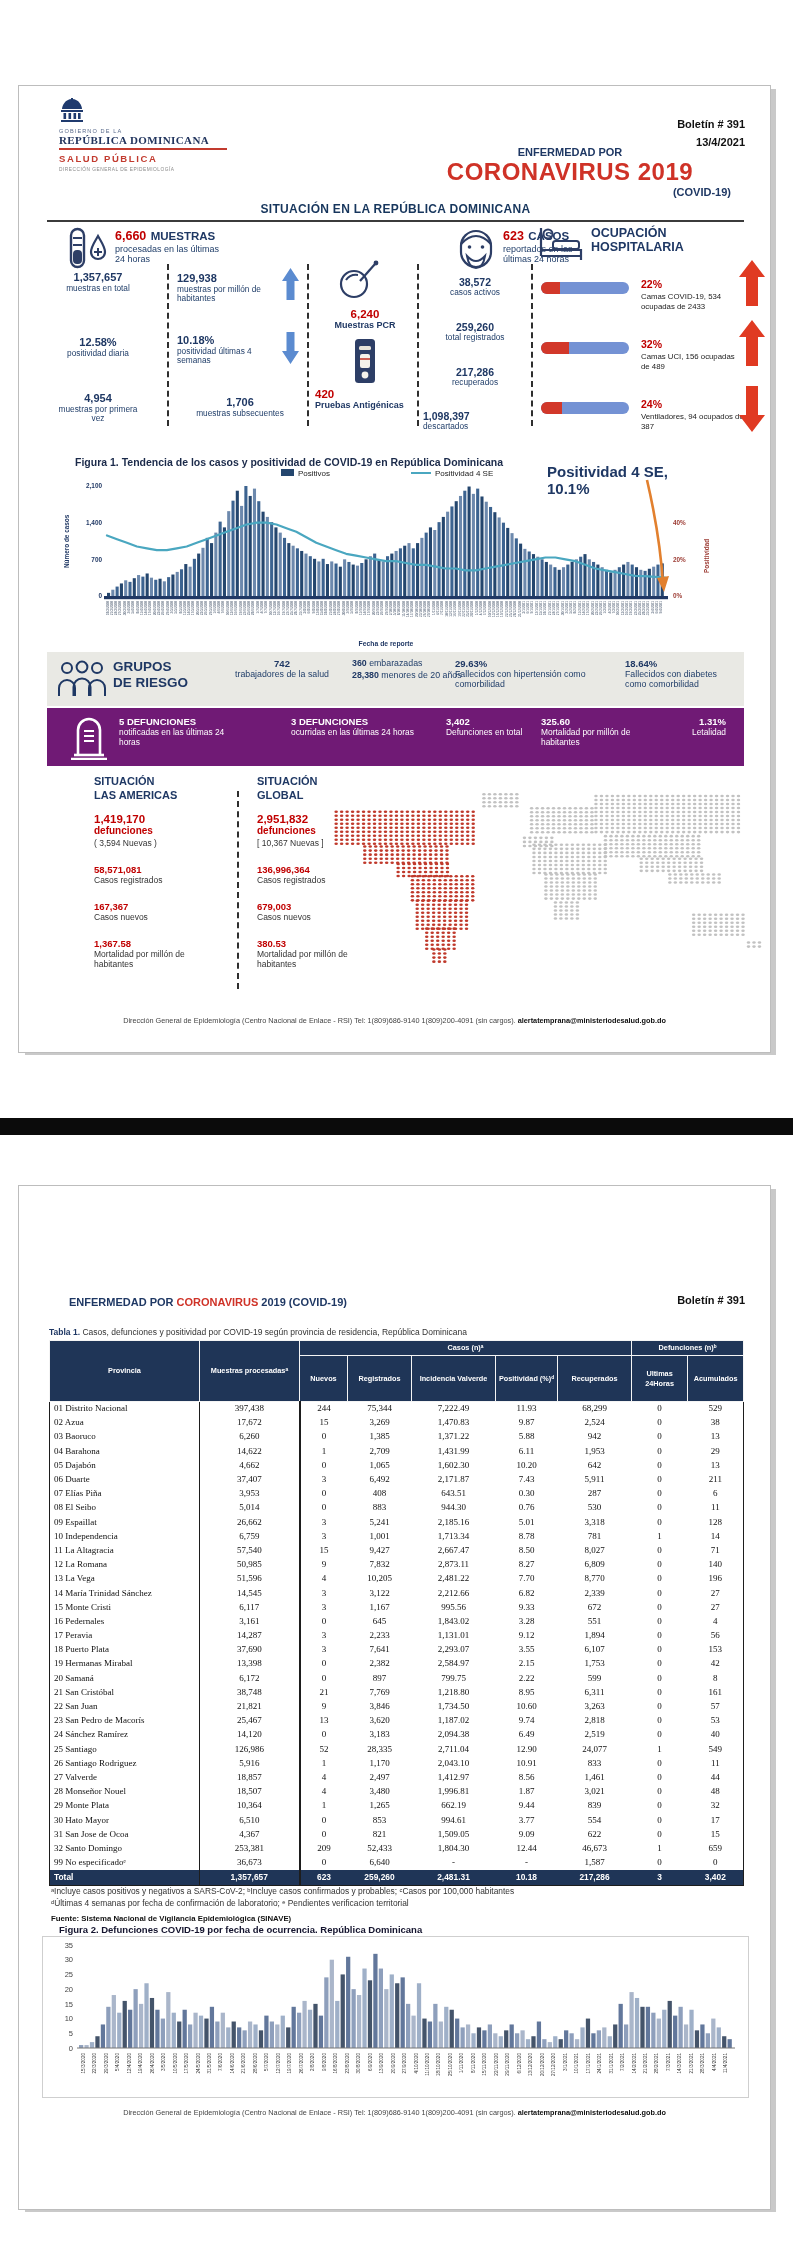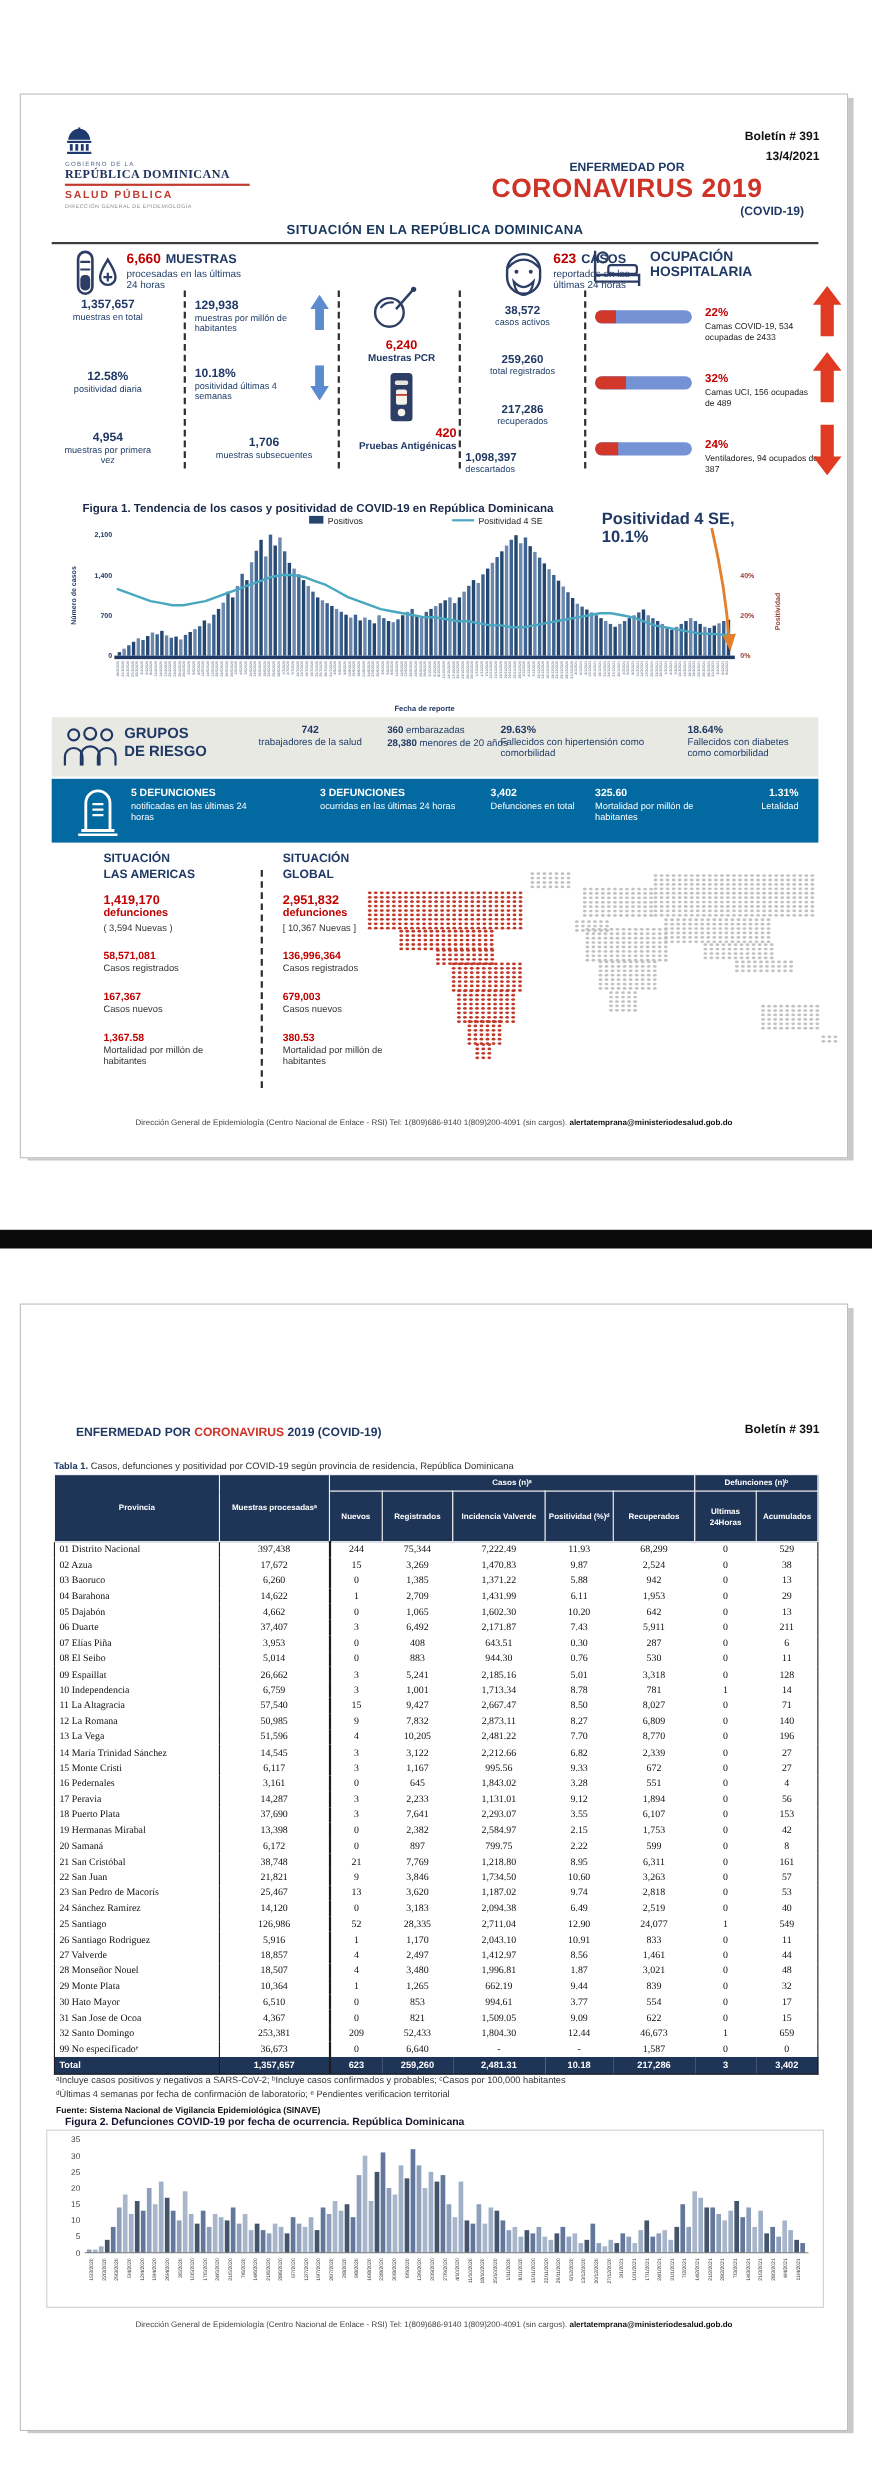--- a/index.html
+++ b/index.html
@@ -28,21 +28,21 @@
 tr.total td{background:#1f3557;color:#fff;font-weight:bold;font-family:"Liberation Sans",sans-serif;font-size:8.4px;height:16px}
 .fig-border{border:1px solid #cfcfcf;background:#fff}
 .footer{font-size:7.3px;color:#454545;text-align:center;width:100%}
 .footer b{color:#101010}
 </style>
 </head>
 <body>
 
 <div class="page" id="page1">
 
-  <div class="abs" style="left:40px;top:30px;width:180px">
+  <div class="abs" style="left:40px;top:12px;width:180px">
     <svg width="26" height="24" viewBox="0 0 26 24">
       <path d="M13 1 C6 1 3 8 3 11 L23 11 C23 8 20 1 13 1 Z" fill="#1f3a6e"></path>
       <rect x="2" y="12" width="22" height="2" fill="#1f3a6e"></rect>
       <rect x="4.5" y="15" width="2.6" height="6" fill="#1f3a6e"></rect>
       <rect x="9.5" y="15" width="2.6" height="6" fill="#1f3a6e"></rect>
       <rect x="14.5" y="15" width="2.6" height="6" fill="#1f3a6e"></rect>
       <rect x="19" y="15" width="2.6" height="6" fill="#1f3a6e"></rect>
       <rect x="2" y="22" width="22" height="2" fill="#1f3a6e"></rect>
       <rect x="12" y="-1" width="2" height="3" fill="#1f3a6e"></rect>
     </svg>
@@ -129,21 +129,21 @@
     <div class="red" style="font-weight:bold;font-size:11.5px">6,240</div>
     <div class="navy" style="font-weight:bold;font-size:9px">Muestras PCR</div>
   </div>
   <svg class="abs" style="left:335px;top:252px" width="22" height="46" viewBox="0 0 22 46">
     <rect x="1" y="1" width="20" height="44" rx="3.5" fill="#2d3e66"></rect>
     <rect x="5" y="8" width="12" height="4" rx="1.5" fill="#e8e4da"></rect>
     <rect x="6" y="16" width="10" height="14" rx="2" fill="#f5f2ea"></rect>
     <line x1="6" y1="21" x2="16" y2="21" stroke="#c23a2e" stroke-width="1.6"></line>
     <circle cx="11" cy="37" r="3.4" fill="#f5f2ea"></circle>
   </svg>
-  <div class="abs" style="left:296px;top:302px;width:100px;text-align:right">
+  <div class="abs" style="left:296px;top:302px;width:100px;text-align:left">
     <div class="red" style="font-weight:bold;font-size:11.5px">420</div>
     <div class="navy" style="font-weight:bold;font-size:9px">Pruebas Antigénicas</div>
   </div>
 
   <svg class="abs" style="left:436px;top:138px" width="42" height="48" viewBox="0 0 42 48">
     <path d="M6 22 a15 15 0 0 1 30 0 v6 a15 15 0 0 1 -30 0 Z" fill="none" stroke="#2d3e66" stroke-width="2.2"></path>
     <path d="M6 20 Q21 4 36 20" fill="none" stroke="#2d3e66" stroke-width="2.2"></path>
     <circle cx="14.5" cy="23" r="1.8" fill="#2d3e66"></circle>
     <circle cx="27.5" cy="23" r="1.8" fill="#2d3e66"></circle>
     <path d="M12 32 q9 10 18 0 q-2 12 -9 12 q-7 0 -9 -12Z" fill="none" stroke="#2d3e66" stroke-width="2"></path>
@@ -528,21 +528,21 @@
     <div class="abs" style="left:408px;top:6px;width:160px">
       <div class="navy" style="font-weight:bold;font-size:9.5px">29.63%</div>
       <div class="sl" style="font-size:8.8px">Fallecidos con hipertensión como comorbilidad</div>
     </div>
     <div class="abs" style="left:578px;top:6px;width:115px">
       <div class="navy" style="font-weight:bold;font-size:9.5px">18.64%</div>
       <div class="sl" style="font-size:8.8px">Fallecidos con diabetes como comorbilidad</div>
     </div>
   </div>
 
-  <div class="abs" style="left:28px;top:622px;width:697px;height:58px;background:#0369a1;color:#fff">
+  <div class="abs" style="left:28px;top:622px;width:697px;height:58px;background:#701a75;color:#fff">
     <svg class="abs" style="left:24px;top:6px" width="36" height="46" viewBox="0 0 36 46">
       <path d="M7 40 V16 a11 11 0 0 1 22 0 V40" fill="none" stroke="#fff" stroke-width="2.6"></path>
       <line x1="13" y1="17" x2="23" y2="17" stroke="#fff" stroke-width="2"></line>
       <line x1="13" y1="22" x2="23" y2="22" stroke="#fff" stroke-width="2"></line>
       <line x1="13" y1="27" x2="23" y2="27" stroke="#fff" stroke-width="2"></line>
       <line x1="3" y1="41" x2="33" y2="41" stroke="#fff" stroke-width="2.6"></line>
       <line x1="0" y1="45" x2="36" y2="45" stroke="#fff" stroke-width="2.6"></line>
     </svg>
     <div class="abs" style="left:72px;top:8px;width:115px">
       <div style="font-weight:bold;font-size:9.5px">5 DEFUNCIONES</div>

